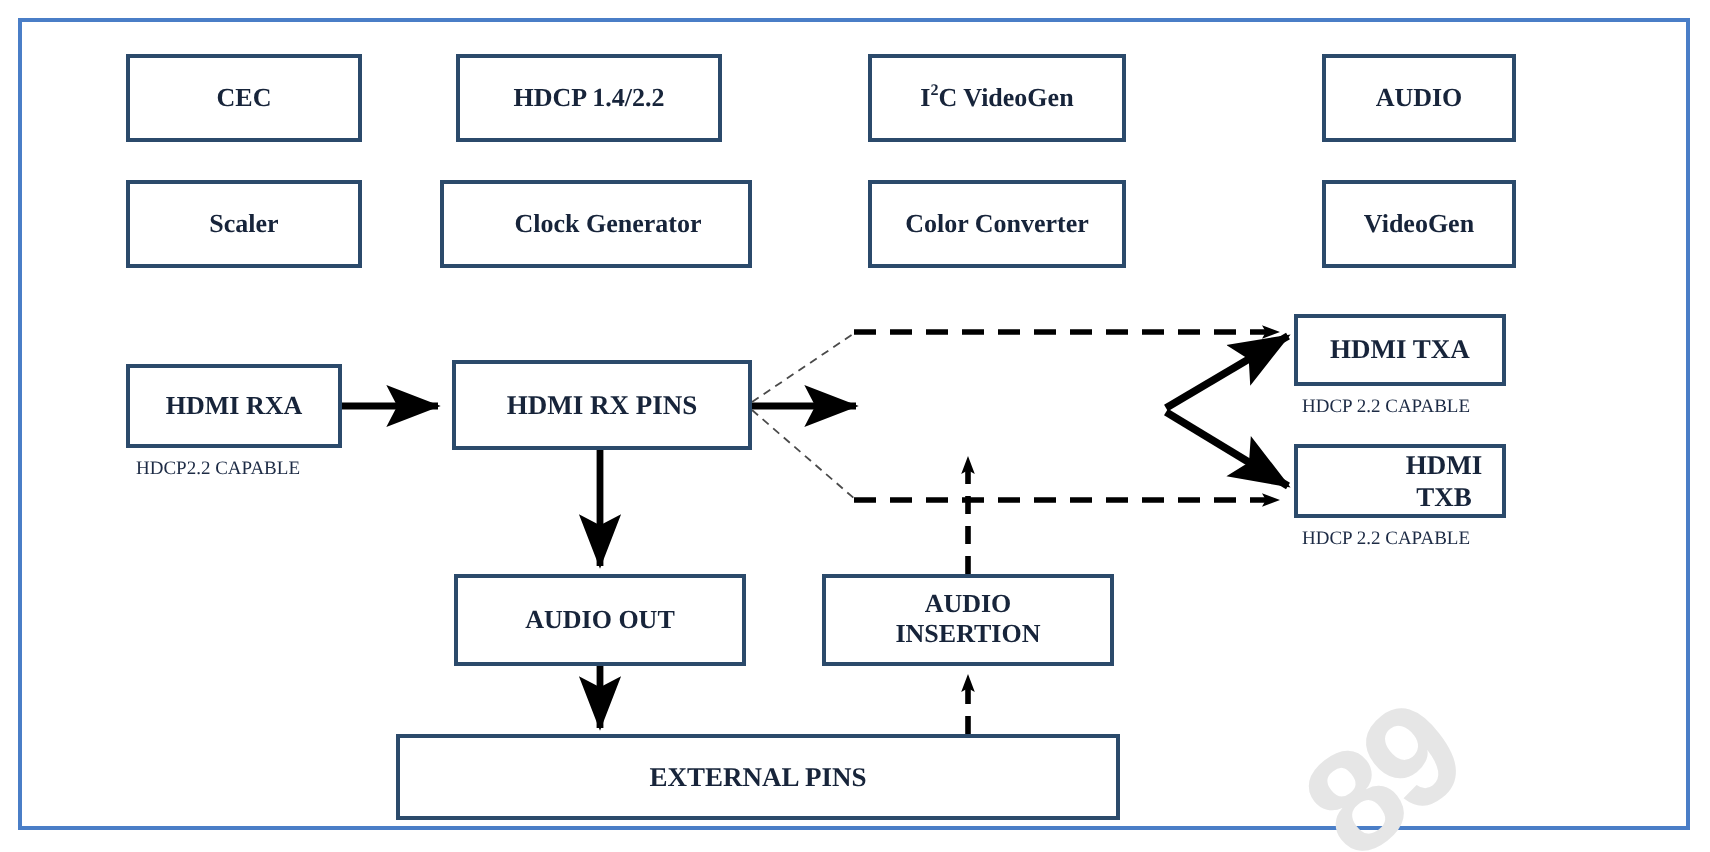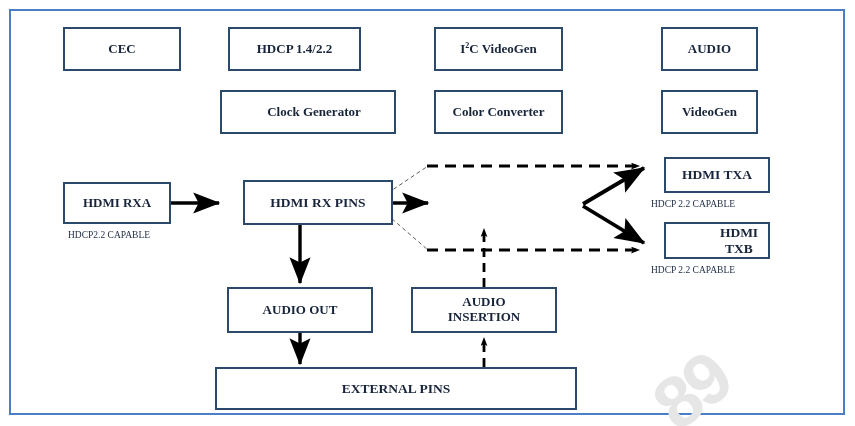--- a/index.html
+++ b/index.html
@@ -46,21 +46,21 @@
     display: flex;
     align-items: center;
     justify-content: center;
     text-align: center;
     color: #17243a;
     font-weight: 700;
     line-height: 1.12;
     z-index: 4;
   }
   .node.md { font-size: 13px; font-family: Liberation Serif, serif; }
-  .node.lg { font-size: 13.5px; margin-left: 17px; }
+  .node.lg { font-size: 13.5px; }
   .caption {
     position: absolute;
     font-family: "Liberation Serif", "DejaVu Serif", serif;
     font-size: 9.5px;
     color: #1d2b45;
     white-space: nowrap;
     z-index: 5;
   }
   #wires {
     position: absolute;
@@ -147,22 +147,25 @@
   </div>
 
   <div class="node md" style="left:434px; top:27px; width:129px; height:44px;">
     <span><span>I</span><sup>2</sup><span>C VideoGen</span></span>
   </div>
 
   <div class="node md" style="left:661px; top:27px; width:97px; height:44px;">
     <span>AUDIO</span>
   </div>
 
-
-  <div class="node md" style="left:220px; top:90px; width:176px; height:44px;padding-left:12px;">
+  <div class="node md" style="left:63px; top:90px; width:118px; height:44px;">
+    <span>Scaler</span>
+  </div>
+
+  <div class="node md" style="left:220px; top:90px; width:156px; height:44px;padding-left:12px;">
     <span>Clock Generator</span>
   </div>
 
   <div class="node md" style="left:434px; top:90px; width:129px; height:44px;">
     <span>Color Converter</span>
   </div>
 
   <div class="node md" style="left:661px; top:90px; width:97px; height:44px;">
     <span>VideoGen</span>
   </div>

